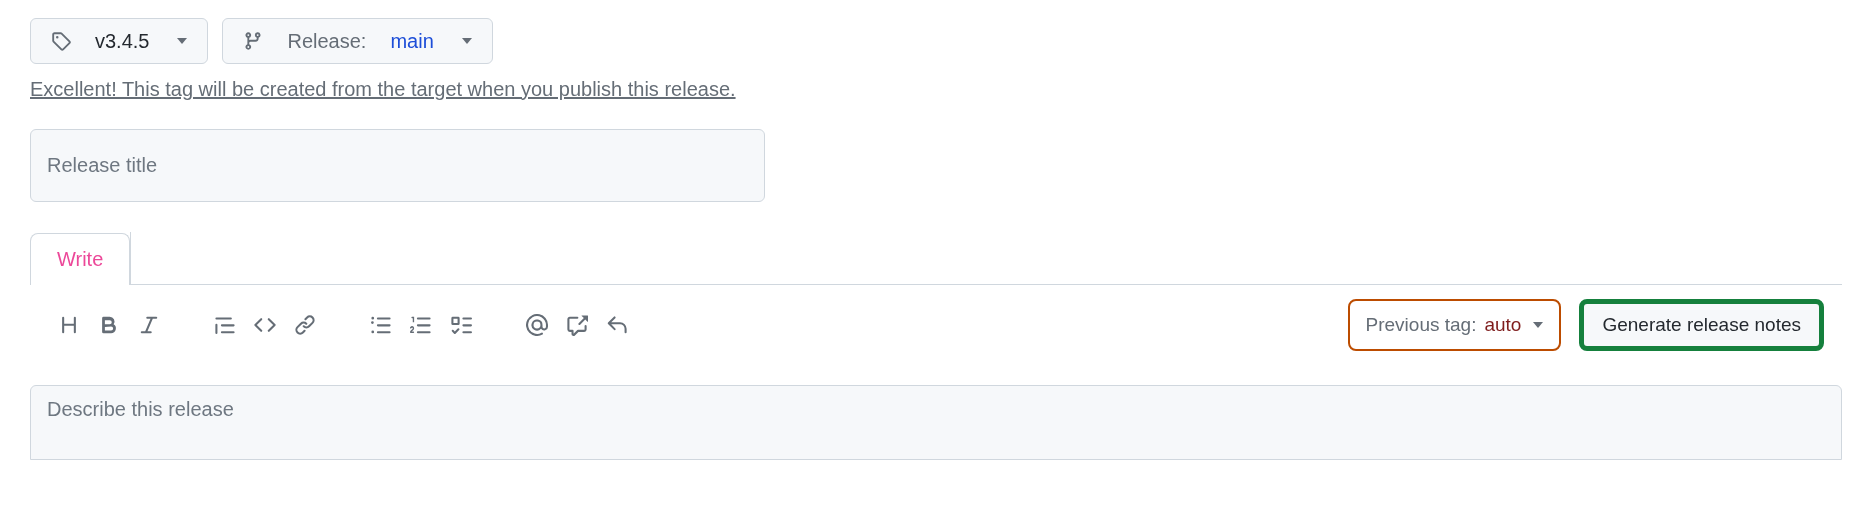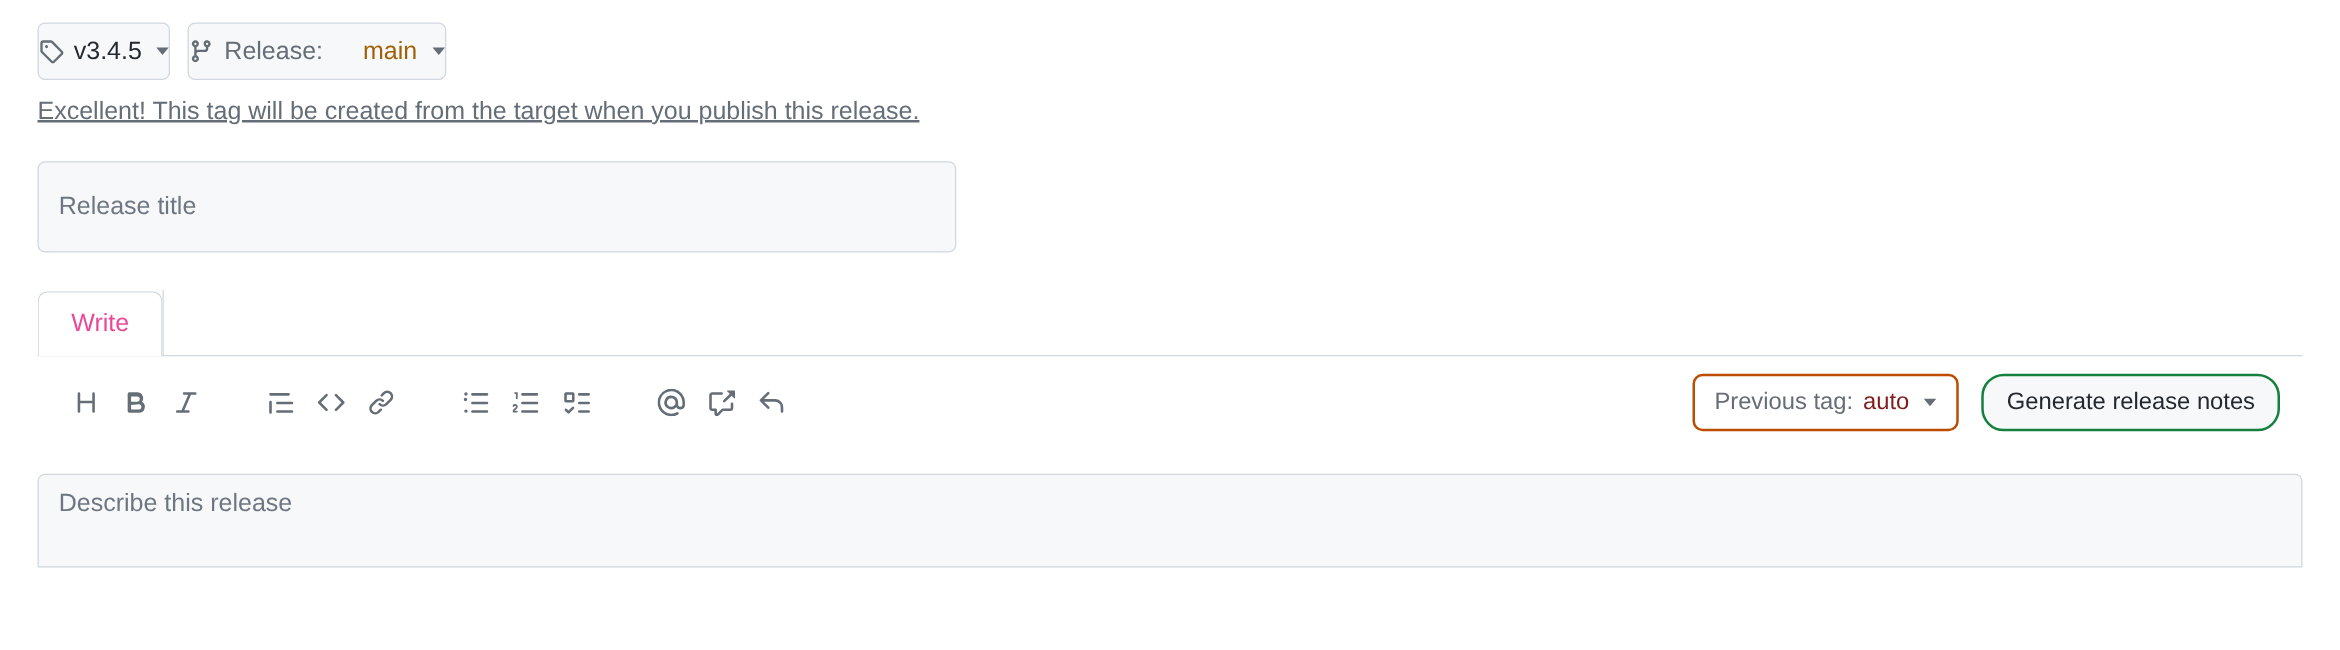--- a/index.html
+++ b/index.html
@@ -12,25 +12,25 @@
       padding: 18px 30px;
     }
     .top-row {
       display: flex;
       gap: 14px;
       align-items: center;
     }
     .btn {
       display: inline-flex;
       align-items: center;
-      gap: 8px;
+      gap: 24px;
       background: #f6f8fa;
       border: 1px solid #d0d7de;
       border-radius: 6px;
-      padding: 8px 0;
+      padding: 8px 20px;
       font-size: 20px;
       color: #24292f;
       cursor: pointer;
       line-height: 1.4;
     }
     .icon { display: inline-flex; align-items: center; justify-content: center; }
     .icon svg { display: block; }
     .caret-down {
       width: 0; height: 0;
       border-left: 5px solid transparent;
@@ -113,22 +113,22 @@
       border-radius: 8px;
       padding: 9px 16px;
       font-size: 19px;
       color: #656d76;
       cursor: pointer;
     }
     .prev-tag-btn .val { color: #7f1d1d; }
     .gen-btn {
       margin-left: 12px;
       background: #f6f8fa;
-      border: 2px solid #15803d;
-      border-radius: 18px;
+      border: 5px solid #15803d;
+      border-radius: 8px;
       padding: 10px 18px;
       font-size: 19px;
       color: #24292f;
       cursor: pointer;
     }
     .desc-box {
       margin-top: 20px;
       width: 100%;
       border: 1px solid #d0d7de;
       border-radius: 6px 6px 0 0;
@@ -141,21 +141,21 @@
       border: none;
       background: transparent;
       font-size: 20px;
       color: #1f2328;
       resize: none;
       outline: none;
       font-family: inherit;
     }
     .desc-textarea::placeholder { color: #6e7781; }
     .target-label { color: #656d76; }
-    .target-value { color: #a16207; margin-left: 24px; }
+    .target-value { color: #1d4ed8; }
   </style>
 </head>
 <body>
 
 
 
 <div class="top-row">
   <button class="btn">
     <span class="icon">
       <svg width="20" height="20" viewBox="0 0 16 16" fill="#656d76">

